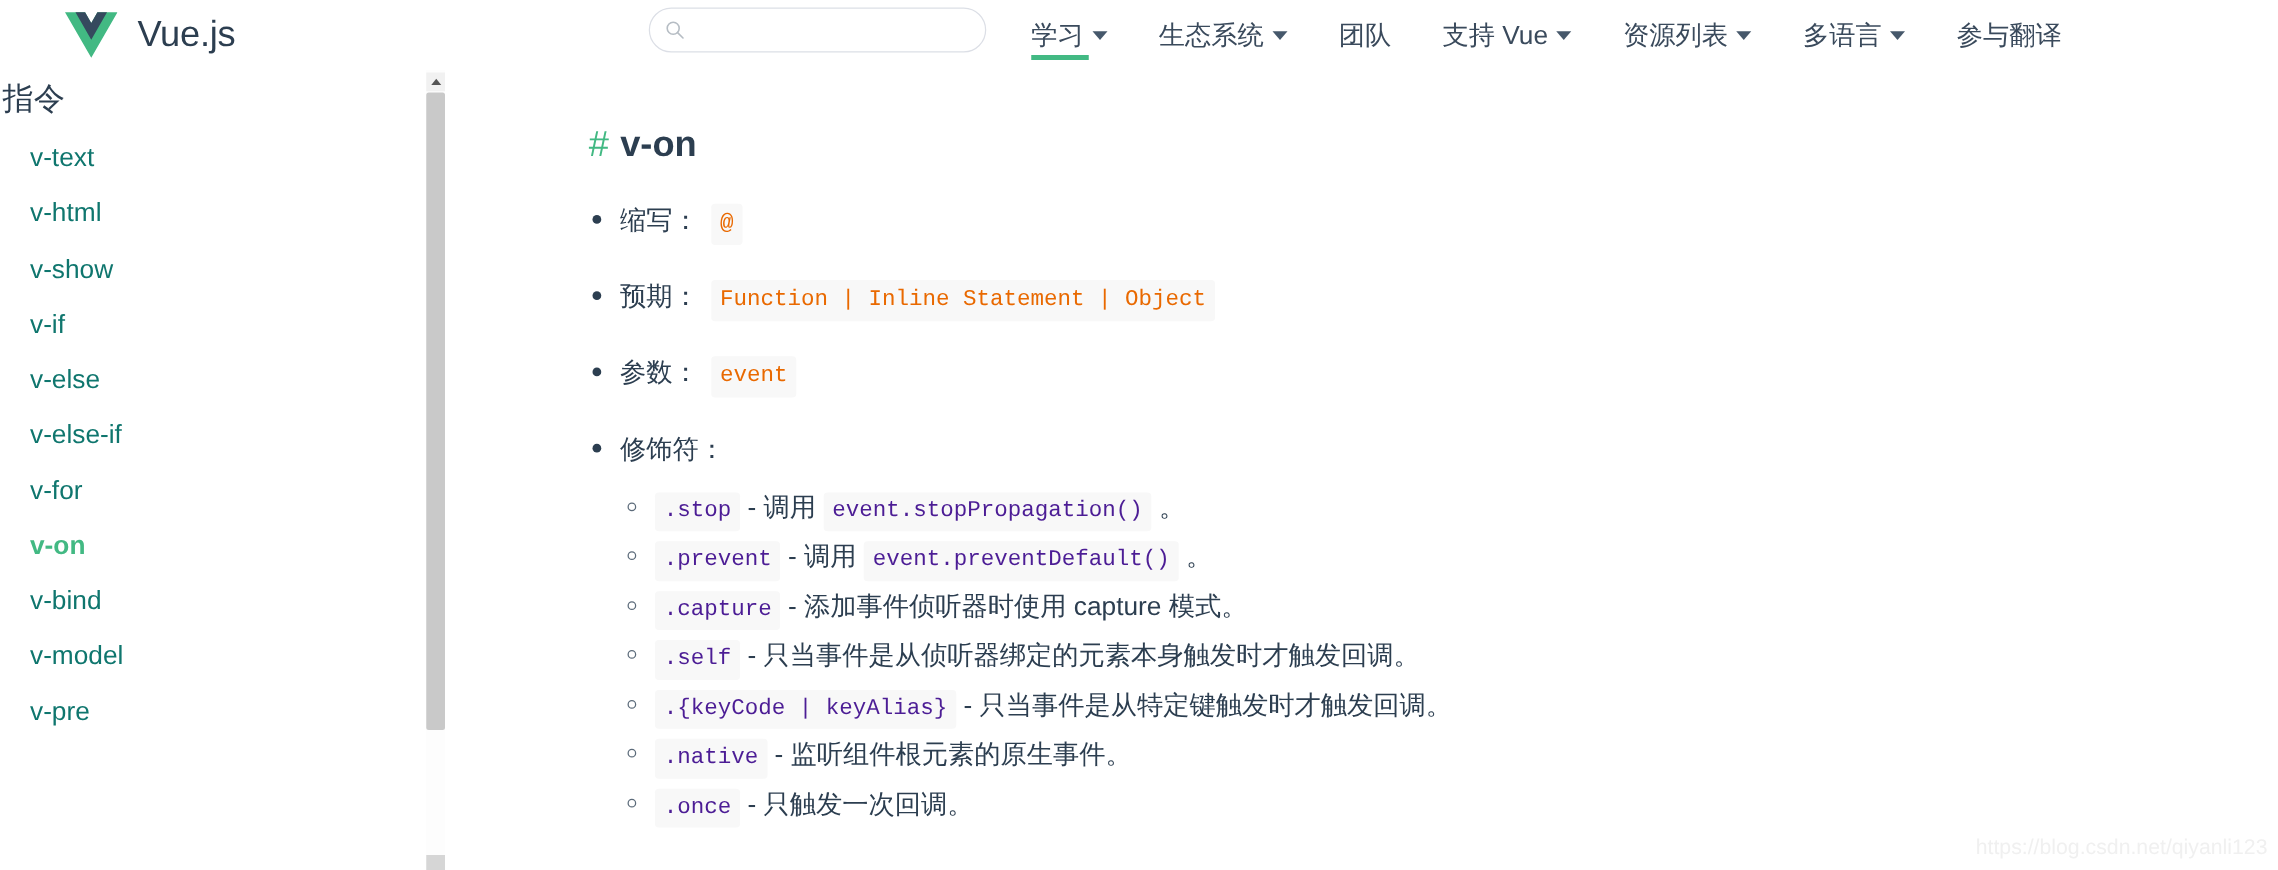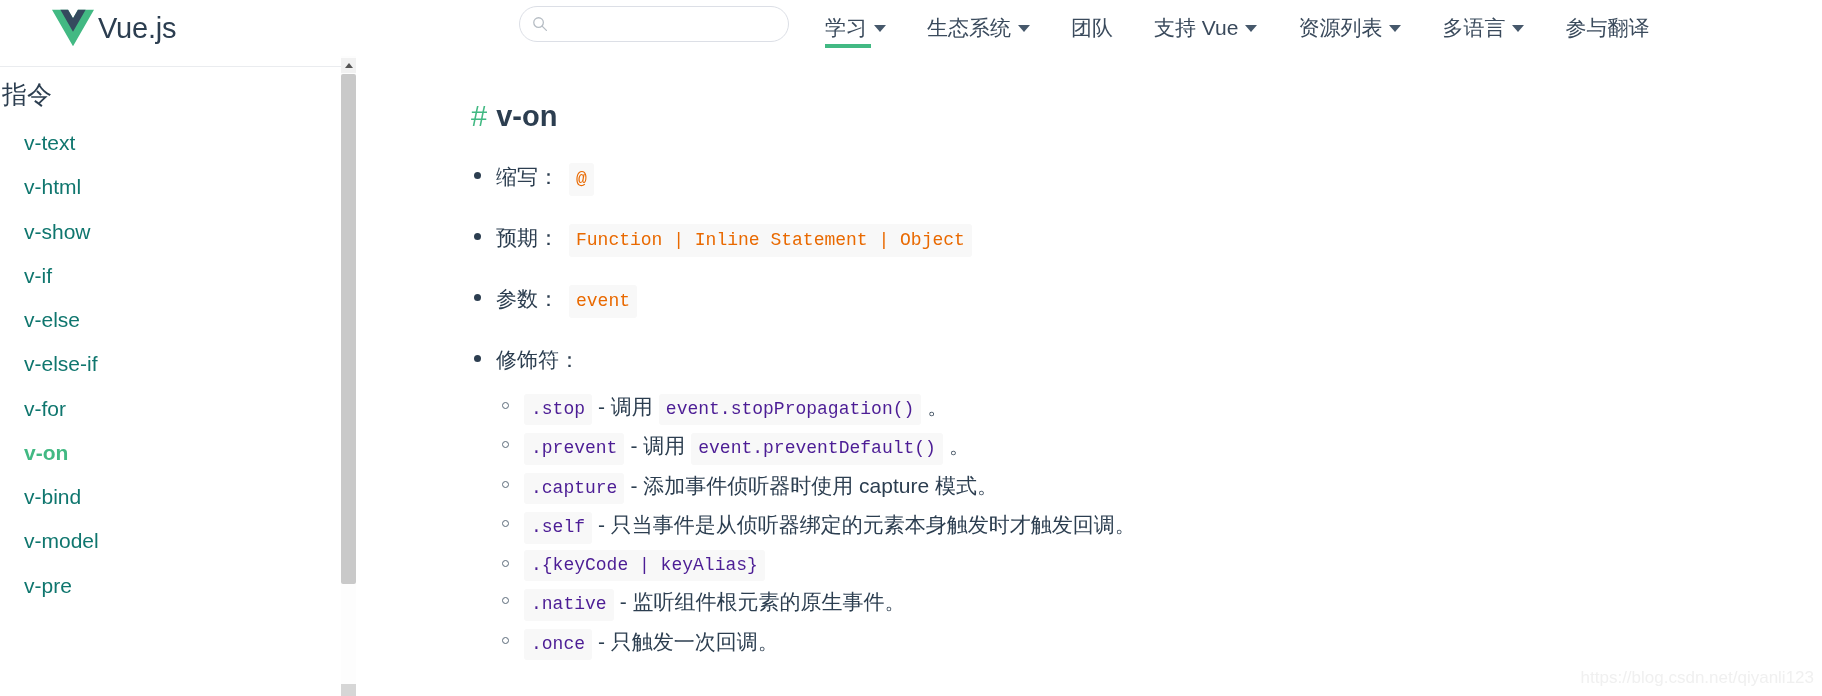--- a/index.html
+++ b/index.html
@@ -21,21 +21,21 @@
     z-index: 20;
   }
   .brand {
     display: flex; align-items: center;
     margin-left: 52px;
     cursor: pointer;
   }
   .brand-logo { width: 42px; height: 42px; display:block; }
   .brand-name {
     font-size: 29px; font-weight: 400; color: #2c3e50;
-    margin-left: 4px; letter-spacing: -0.2px;
+    margin-left: 16px; letter-spacing: -0.2px;
   }
 
   .search-wrap {
     position: absolute; left: 519px; top: 6px;
     width: 270px; height: 36px;
   }
   .search-box {
     width: 100%; height: 100%;
     border: 1px solid #dcdfe6;
     border-radius: 18px;
@@ -81,21 +81,21 @@
   .nav-item.active > .nav-underline {
     position: absolute;
     left: 0; bottom: 8px;
     width: 46px; height: 4px;
     background: #42b983;
   }
 
   
   .sidebar {
     position: absolute;
-    top: 66px; left: 0;
+    top: 50px; left: 0;
     width: 356px; height: 568px;
     background: #fff;
     border-top: 1px solid #eaecef;
     overflow: hidden;
   }
   .sidebar-group-title {
     font-size: 25px;
     color: #2c3e50;
     padding: 11px 0 10px 2px;
     font-weight: 400;
@@ -365,20 +365,21 @@
         <li>
           <code class="inline red">.capture</code>
           <span class="mod-desc">- 添加事件侦听器时使用 capture 模式。</span>
         </li>
         <li>
           <code class="inline red">.self</code>
           <span class="mod-desc">- 只当事件是从侦听器绑定的元素本身触发时才触发回调。</span>
         </li>
         <li>
           <code class="inline red">.{keyCode | keyAlias}</code>
+          <span class="mod-desc">- 只当事件是从特定键触发时才触发回调。</span>
         </li>
         <li>
           <code class="inline red">.native</code>
           <span class="mod-desc">- 监听组件根元素的原生事件。</span>
         </li>
         <li>
           <code class="inline red">.once</code>
           <span class="mod-desc">- 只触发一次回调。</span>
         </li>
       </ul>

